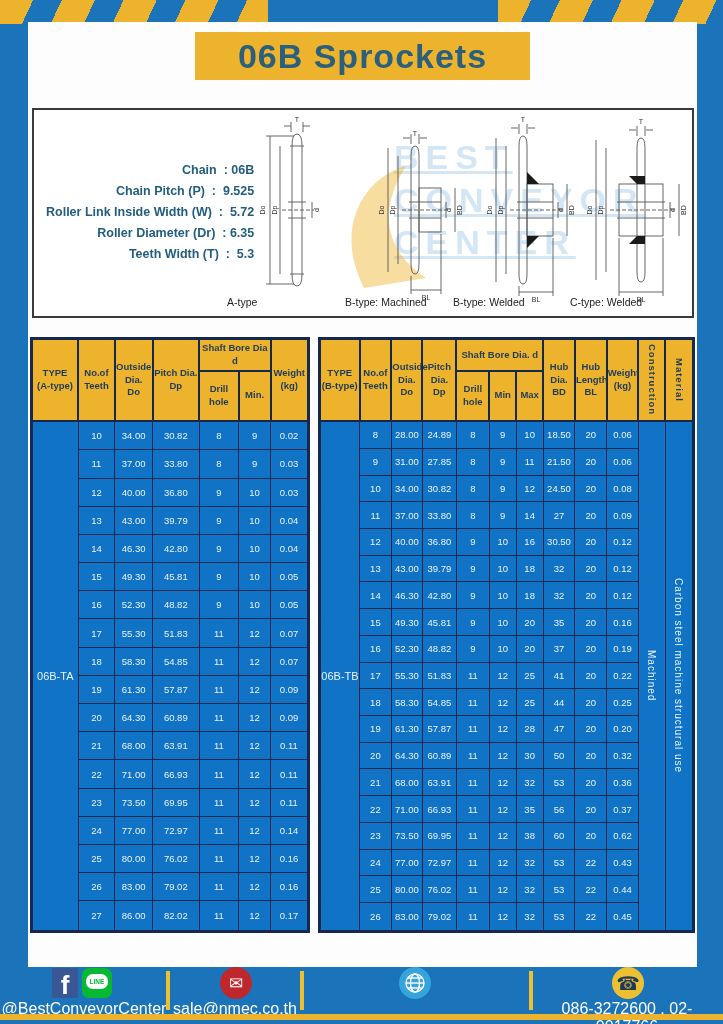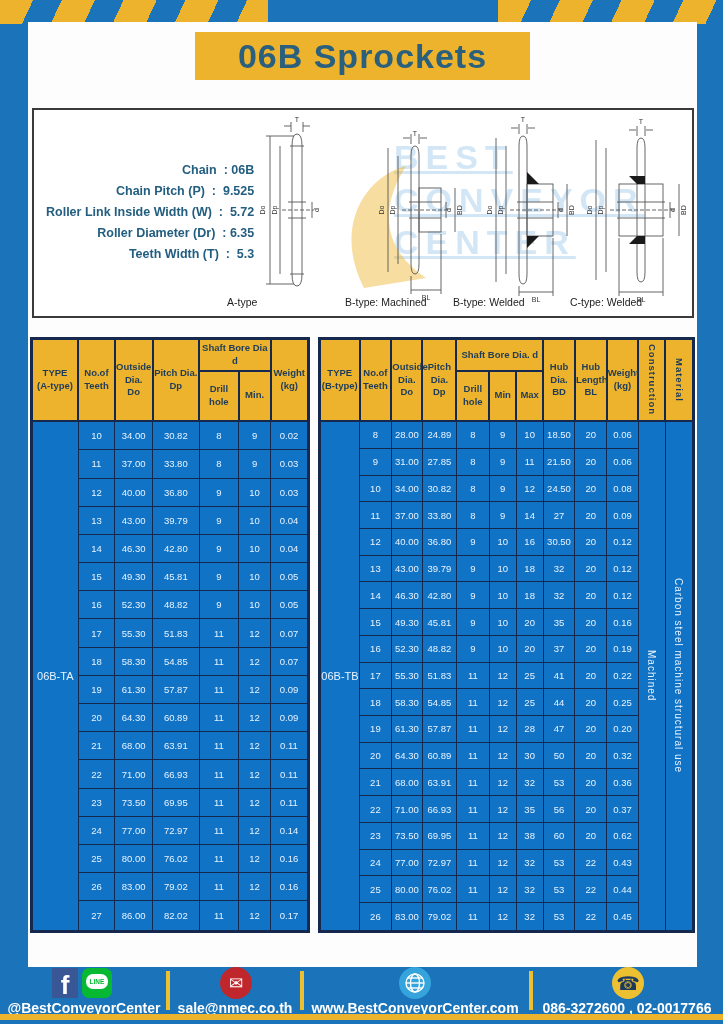--- a/index.html
+++ b/index.html
@@ -55,21 +55,21 @@
   .hr1 { height:32px; } .hr2 { height:50px; }
   td {
     background:#1173c5; color:#e8f3ff; font-size:9.5px; text-align:center; vertical-align:middle;
   }
   .type-cell { font-size:11px; }
   .vhead { writing-mode:vertical-rl; padding:4px 0; letter-spacing:1px; }
   .vcell { writing-mode:vertical-rl; font-size:10px; letter-spacing:1px; }
 
   
   .footer { position:absolute; left:0; top:967px; width:723px; height:57px; color:#fff; }
-  .f-text { position:absolute; top:33px; font-size:14px; font-weight:bold; text-align:center; }
+  .f-text { position:absolute; top:33px; font-size:16px; font-weight:normal; text-align:center; }
   .sep { position:absolute; top:4px; width:4px; height:39px; background:#edc032; }
   .fb-icon { position:absolute; left:52px; top:1px; width:26px; height:30px; background:#3a5795;
              display:flex; align-items:flex-end; justify-content:center; font-size:26px; font-weight:bold; color:#fff; line-height:26px; }
   .line-icon { position:absolute; left:82px; top:1px; width:30px; height:30px; background:#06b832; border-radius:7px; }
   .line-bubble { position:absolute; left:4px; top:6px; width:22px; height:15px; background:#fff; border-radius:7px;
                  display:flex; align-items:center; justify-content:center; font-size:6.5px; font-weight:bold; color:#06b832; }
   .round-icon { position:absolute; top:0; width:32px; height:32px; border-radius:50%;
                 display:flex; align-items:center; justify-content:center; }
   .email-icon { left:220px; background:#c0272d; font-size:17px; color:#fff; }
   .globe-icon { left:399px; background:#35a3dc; }
@@ -664,20 +664,19 @@
 
   <div class="round-icon globe-icon">
     <svg width="22" height="22" viewBox="0 0 22 22" fill="none" stroke="#fff" stroke-width="1.4">
       <circle cx="11" cy="11" r="9"></circle>
         <ellipse cx="11" cy="11" rx="4.5" ry="9"></ellipse>
       <line x1="2" y1="11" x2="20" y2="11"></line>
         <line x1="3.5" y1="6" x2="18.5" y2="6"></line>
         <line x1="3.5" y1="16" x2="18.5" y2="16"></line>
     </svg>
   </div>
-  <div class="f-text" style="left:305px; width:220px">www.BestConveyorCenter.com</div>
   <div class="sep" style="left:529px"></div>
 
   <div class="round-icon phone-icon">☎</div>
   <div class="f-text" style="left:534px; width:186px">086-3272600 , 02-0017766</div>
 </div>
 
 <div class="bottom-strip"></div>
 
 </body></html>

